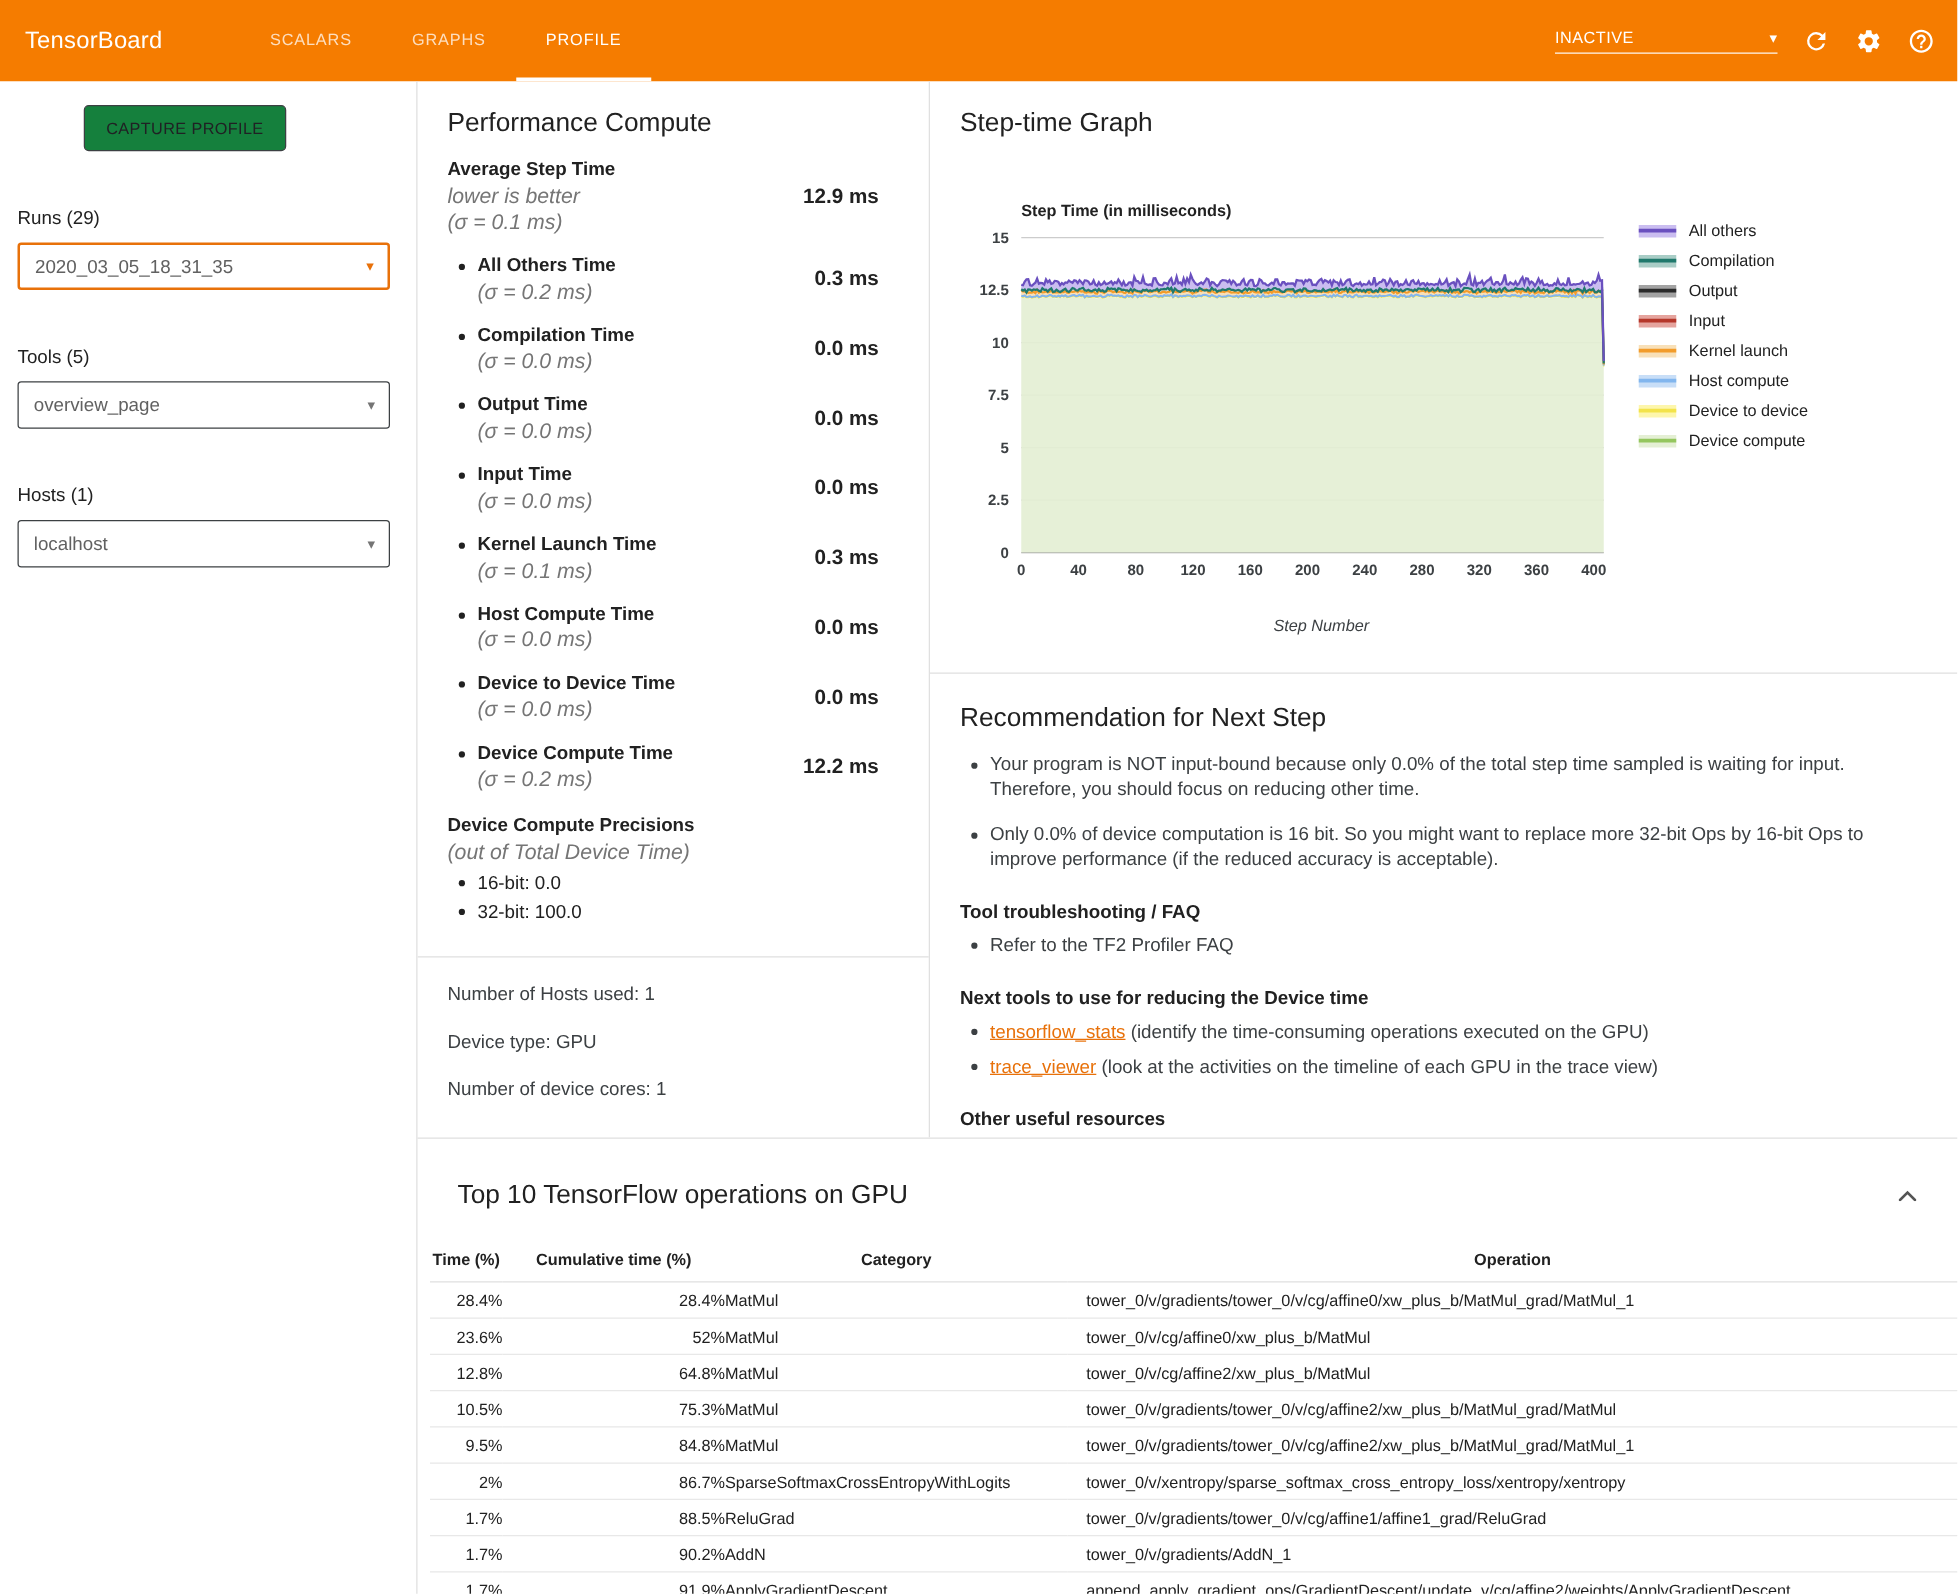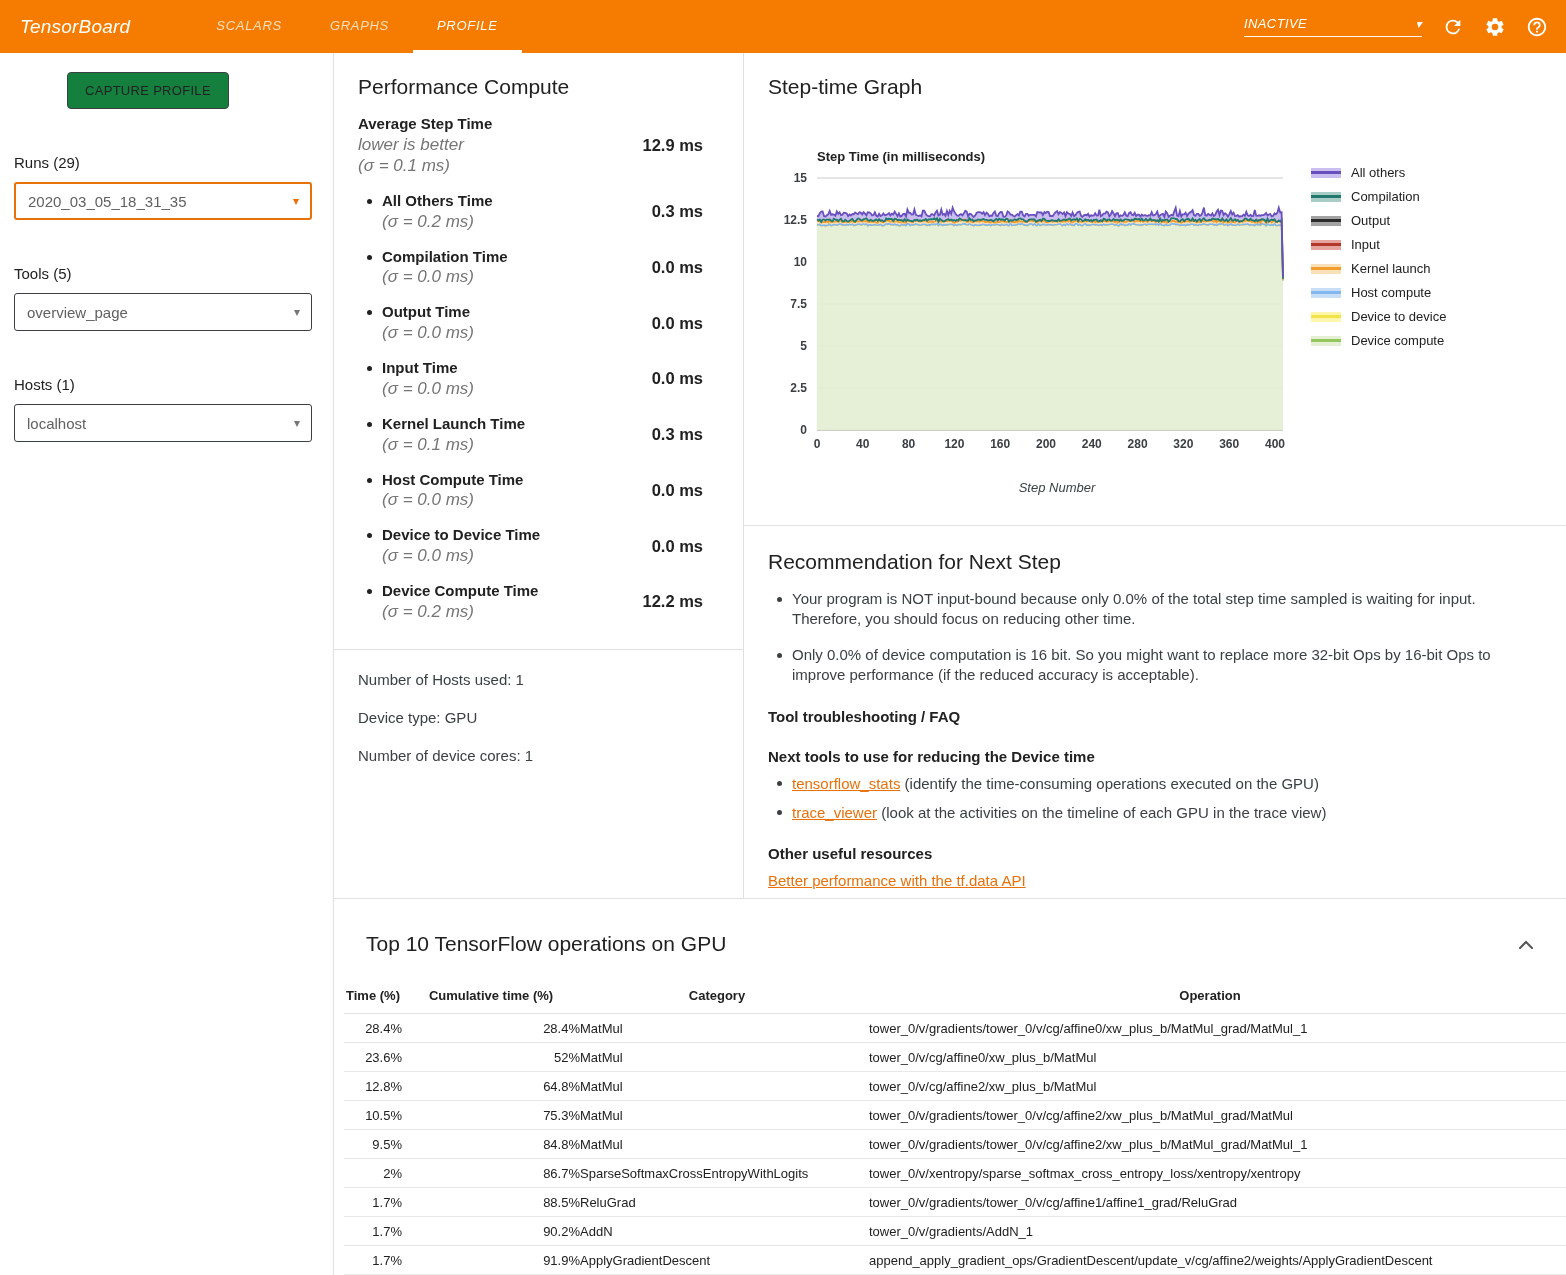--- a/index.html
+++ b/index.html
@@ -1,21 +1,21 @@
 <!DOCTYPE html>
 <html><head>
 <meta charset="utf-8">
 <style>
   * { box-sizing: border-box; }
   body { margin:0; width:1566px; height:1275px; overflow:hidden; background:#fff;
          font-family:"Liberation Sans", sans-serif; color:#212121; }
 
   
-  .topbar { height:53px; background:#f57c00; display:flex; align-items:center;
-            color:#fff; padding:0 18px 0 20px;font-style:italic; }
+  .topbar { height:65px; background:#f57c00; display:flex; align-items:center;
+            color:#fff; padding:0 18px 0 20px; }
   .logo { font-size:19px; font-weight:500; letter-spacing:.2px; margin-right:62px; }
   .tabs { display:flex; height:100%; }
   .tab { display:flex; align-items:center; padding:0 24px; font-size:13px; font-weight:500;
          letter-spacing:.7px; color:rgba(255,255,255,.75); height:100%;
          border-bottom:3px solid transparent; cursor:pointer; }
   .tab.active { color:#fff; border-bottom-color:#fff; }
   .topbar-right { margin-left:auto; display:flex; align-items:center; gap:20px; }
   .refresh-select { display:flex; align-items:center; justify-content:space-between;
                     width:178px; border-bottom:1px solid rgba(255,255,255,.95);
                     padding-bottom:5px; font-size:13px; letter-spacing:.4px; cursor:pointer; }
@@ -235,20 +235,34 @@
                 <span class="dot"></span>
                 <div>
                   <div class="m-name">Device Compute Time</div>
                   <div class="m-sigma">(σ = 0.2 ms)</div>
                 </div>
               </div>
               <div class="m-value">12.2 ms</div>
             </div>
           </div>
 
+        <div class="precisions">
+          <div class="m-name">Device Compute Precisions</div>
+          <div class="m-sigma">(out of Total Device Time)</div>
+          <div id="prec-items">
+              <div class="prec-item">
+                <span class="dot"></span>
+                <span>16-bit: 0.0</span>
+              </div>
+              <div class="prec-item">
+                <span class="dot"></span>
+                <span>32-bit: 100.0</span>
+              </div>
+            </div>
+        </div>
 
         <div class="perf-divider"></div>
 
         <div id="env-lines">
             <div class="env-line">Number of Hosts used: 1</div>
             <div class="env-line">Device type: GPU</div>
             <div class="env-line">Number of device cores: 1</div>
           </div>
       </div>
 
@@ -354,20 +368,24 @@
                 <span class="dot"></span>
                 <span>Your program is NOT input-bound because only 0.0% of the total step time sampled is waiting for input. Therefore, you should focus on reducing other time.</span>
               </div>
               <div class="rec-bullet">
                 <span class="dot"></span>
                 <span>Only 0.0% of device computation is 16 bit. So you might want to replace more 32-bit Ops by 16-bit Ops to improve performance (if the reduced accuracy is acceptable).</span>
               </div>
             </div>
 
           <div class="sub-head">Tool troubleshooting / FAQ</div>
+          <div class="link-row">
+            <span class="dot"></span>
+            <span>Refer to the TF2 Profiler FAQ</span>
+          </div>
 
           <div class="sub-head">Next tools to use for reducing the Device time</div>
           <div id="next-tools">
               <div class="link-row">
                 <span class="dot"></span>
                 <span><a class="olink">tensorflow_stats</a><span> (identify the time-consuming operations executed on the GPU)</span></span>
               </div>
               <div class="link-row">
                 <span class="dot"></span>
                 <span><a class="olink">trace_viewer</a><span> (look at the activities on the timeline of each GPU in the trace view)</span></span>

